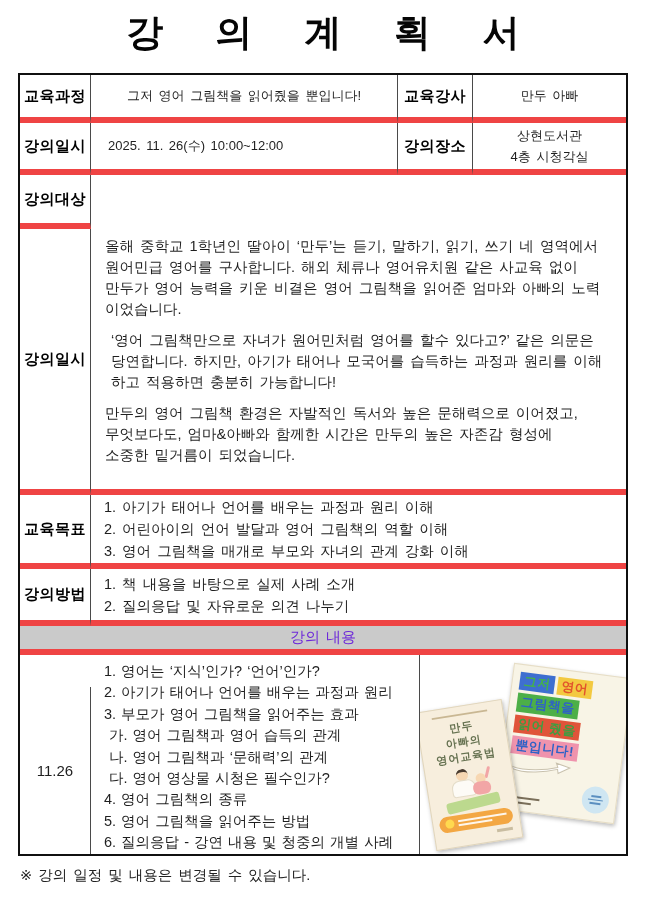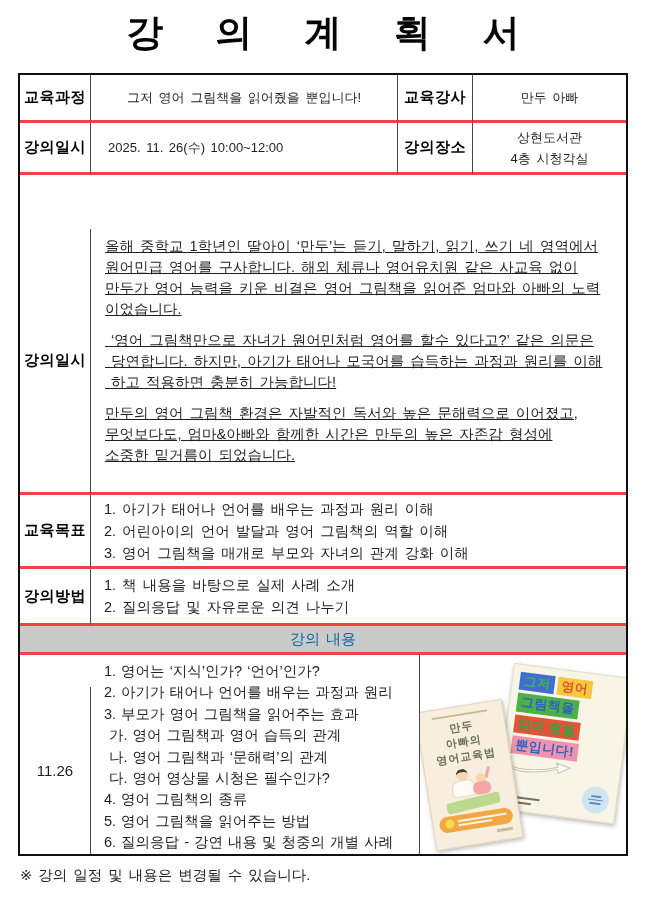--- a/index.html
+++ b/index.html
@@ -17,46 +17,46 @@
     letter-spacing: 0.58em; padding-left: 0.58em;
     white-space: nowrap;
   }
   .plan-table {
     position: absolute; left: 18px; top: 73px; width: 610px;
     border: 2px solid #101010; background: #fff;
     display: grid;
     grid-template-columns: 71px 307px 22px 53px 153px;
     grid-template-rows: 48px 52px 54px 266px 74px 57px 29px 199px;
   }
-  .cell { border-right: 1px solid #4a4a4a; border-bottom: 3px solid #ef4444; overflow: hidden; }
+  .cell { border-right: 1px solid #4a4a4a; border-bottom: 6px solid #ef4444; overflow: hidden; }
   .no-r { border-right: none; }
   .no-b { border-bottom: none; }
   .r1{grid-row:1}.r2{grid-row:2}.r3{grid-row:3}.r4{grid-row:4}
   .r5{grid-row:5}.r6{grid-row:6}.r7{grid-row:7}.r8{grid-row:8}
   .c1{grid-column:1/2}.c2{grid-column:2/3}.c34{grid-column:3/5}.c5{grid-column:5/6}
   .c25{grid-column:2/6}.c15{grid-column:1/6}.c23{grid-column:2/4}.c45{grid-column:4/6}
   .lab {
     display: flex; align-items: center; justify-content: center;
     font-weight: bold; font-size: 15px; color: #000; letter-spacing: 0.5px;
   }
   .val { font-size: 13px; word-spacing: 2px; }
   .center { display: flex; align-items: center; justify-content: center; text-align: center; }
   .padded { display: flex; align-items: center; padding-left: 17px; }
   .pre { white-space: pre-line; }
   .two-line { line-height: 21px; }
-  .intro-cell { padding: 7px 8px 4px 14px; text-decoration: underline; }
+  .intro-cell { padding: 7px 8px 4px 14px; }
   .intro-cell p { margin: 0 0 10px; line-height: 21px; white-space: pre-line; font-size: 14.5px; word-spacing: 2px; }
   .list-cell {
     display: flex; flex-direction: column; justify-content: center;
     padding-left: 13px; line-height: 22px; white-space: pre-line;
     font-size: 14.5px; word-spacing: 2px;
   }
   .bar-cell {
     background: #cacaca; display: flex; align-items: center; justify-content: center;
-    font-size: 15px; color: #0369a1; word-spacing: 2px;
+    font-size: 15px; color: #6d28d9; word-spacing: 2px;
   }
   .date-cell { display: flex; align-items: center; justify-content: center; font-size: 15px; margin-top: 32px; }
   .schedule-cell { padding: 6px 0 0 13px; line-height: 21.4px; white-space: pre-line; font-size: 14.5px; word-spacing: 1px; }
   .image-cell { position: relative; }
   .footnote { position: absolute; left: 20px; top: 866px; font-size: 14.5px; color: #222; word-spacing: 2px; }
 
   
   .book { position: absolute; box-shadow: 1px 2px 4px rgba(0,0,0,0.28); }
   .book-left {
     left: 5px; top: 50px; width: 88px; height: 140px; z-index: 2;
@@ -118,20 +118,21 @@
     <div class="cell val center r1 c2">그저 영어 그림책을 읽어줬을 뿐입니다!</div>
     <div class="cell lab r1 c34">교육강사</div>
     <div class="cell lab r2 c1">강의일시</div>
 
     <div class="cell val center r1 c5 no-r">만두 아빠</div>
     <div class="cell val padded r2 c2">2025. 11. 26(수) 10:00~12:00</div>
     <div class="cell lab r2 c34">강의장소</div>
     <div class="cell val center pre two-line r2 c5 no-r">상현도서관
 4층 시청각실</div>
 
+    <div class="cell lab r3 c1">강의대상</div>
 
     <div class="cell lab r4 c1">강의일시</div>
     <div class="cell intro-cell r4 c25 no-r">
       <p>올해 중학교 1학년인 딸아이 ‘만두’는 듣기, 말하기, 읽기, 쓰기 네 영역에서
 원어민급 영어를 구사합니다. 해외 체류나 영어유치원 같은 사교육 없이
 만두가 영어 능력을 키운 비결은 영어 그림책을 읽어준 엄마와 아빠의 노력
 이었습니다.</p>
       <p>&nbsp;‘영어 그림책만으로 자녀가 원어민처럼 영어를 할수 있다고?’ 같은 의문은
 &nbsp;당연합니다. 하지만, 아기가 태어나 모국어를 습득하는 과정과 원리를 이해
 &nbsp;하고 적용하면 충분히 가능합니다!</p>

